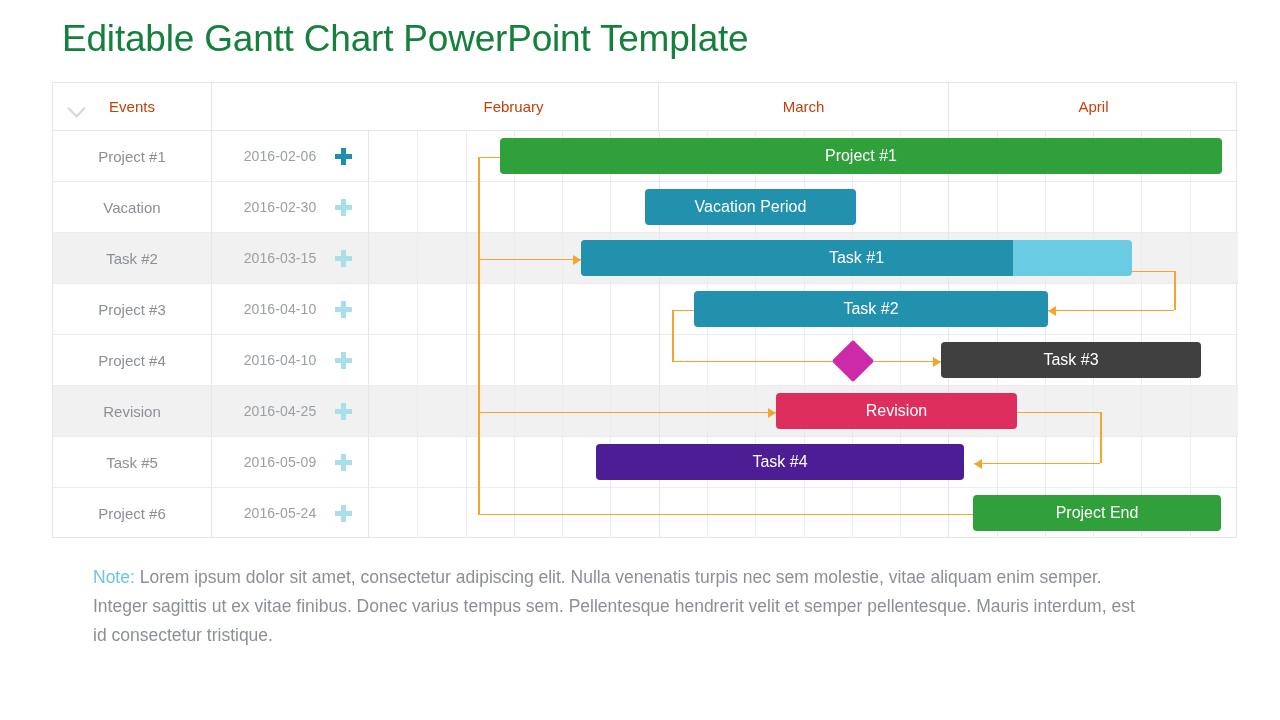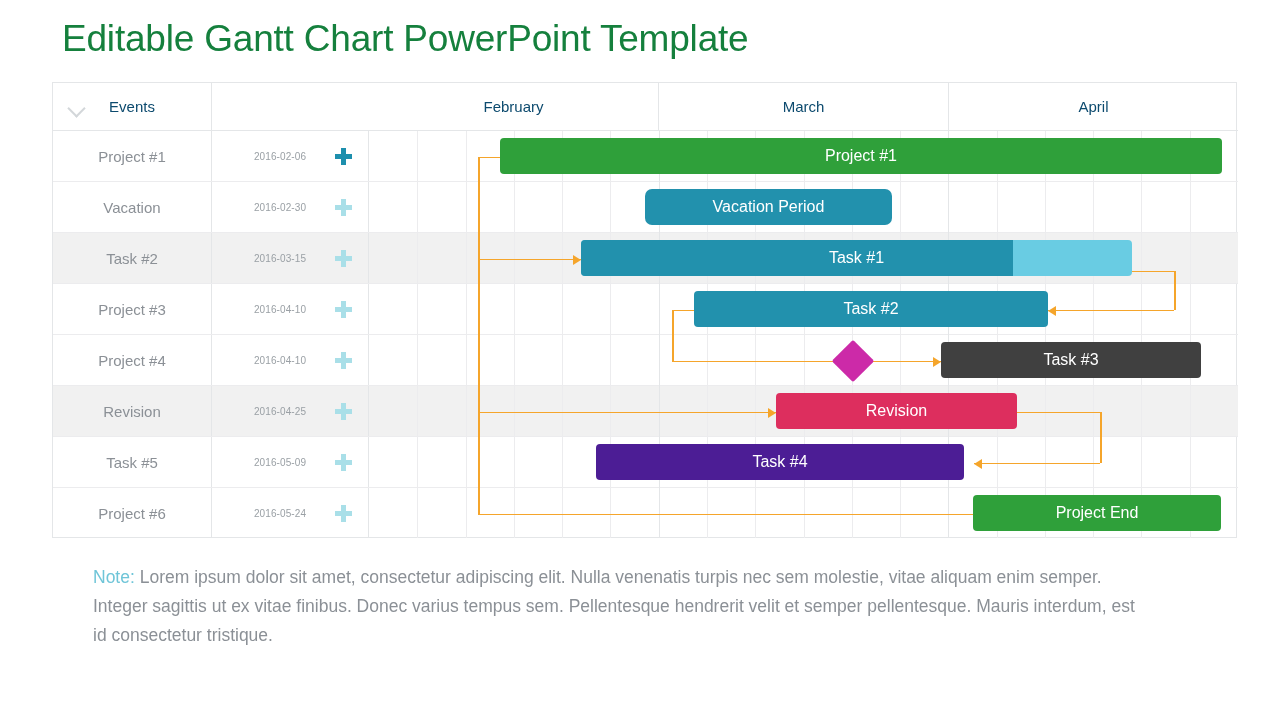--- a/index.html
+++ b/index.html
@@ -27,21 +27,21 @@
   }
 
   
   .thead {
     position: absolute; left: 0; top: 0; width: 1185px; height: 48px;
     border-bottom: 1px solid #e4e6e8;
   }
   .th {
     position: absolute; top: 0; height: 47px;
     display: flex; align-items: center; justify-content: center;
-    font-size: 15px; color: #0c4a6e; font-weight: 400;
+    font-size: 15px; color: #c2410c; font-weight: 400;
   }
   .th.sep { border-right: 1px solid #e4e6e8; }
   .th-events  { left: 0;    width: 159px; }
   .th-dates   { left: 159px; width: 157px; }
   .th-feb     { left: 316px; width: 290px; }
   .th-mar     { left: 606px; width: 290px; }
   .th-apr     { left: 896px; width: 289px; }
 
   .chev { width: 17px; height: 10px; position: relative; display: inline-block; }
   .chev::before {
@@ -67,21 +67,21 @@
     font-size: 15px; color: #8b9096;
     border-right: 1px solid #e4e6e8;
   }
   .cell-date {
     position: absolute; left: 159px; top: 0; width: 157px; height: 50px;
     border-right: 1px solid #e4e6e8;
   }
   .cell-date .dtxt {
     position: absolute; left: 14px; top: 0; height: 50px; width: 108px;
     display: flex; align-items: center; justify-content: center;
-    font-size: 10px; color: #9aa0a5; letter-spacing: .1px;
+    font-size: 14px; color: #9aa0a5; letter-spacing: .1px;
   }
   .plus {
     position: absolute; right: 16px; top: 17px;
     width: 17px; height: 17px;
   }
   .plus::before, .plus::after {
     content: ""; position: absolute; background: currentColor;
   }
   .plus::before { left: 0; top: 6px; width: 17px; height: 5px; }
   .plus::after  { left: 6px; top: 0; width: 5px; height: 17px; }
@@ -254,21 +254,21 @@
         <div class="conn h" style="left: 109px; top: 280.5px; width: 298px;"></div>
         <div class="arrow right" style="left: 399px; top: 276.5px;"></div>
         <div class="conn h" style="left: 648px; top: 280.5px; width: 83px;"></div>
         <div class="conn v" style="left: 731px; top: 280.5px; height: 51px;"></div>
         <div class="conn h" style="left: 605px; top: 331.5px; width: 126px;"></div>
         <div class="arrow" style="border-right: 8px solid rgb(245, 165, 43); left: 605px; top: 327.5px;"></div>
         <div class="conn h" style="left: 109px; top: 382.5px; width: 495px;"></div>
         <div class="bar" style="left: 131px; width: 722px; top: 7px; background: rgb(47, 160, 58);">
           <span class="lbl">Project #1</span>
         </div>
-        <div class="bar" style="left: 276px; width: 247px; top: 58px; background: rgb(34, 145, 173); border-radius: 7px;">
+        <div class="bar" style="left: 276px; width: 211px; top: 58px; background: rgb(34, 145, 173);">
           <span class="lbl">Vacation Period</span>
         </div>
         <div class="bar" style="left: 212px; width: 551px; top: 109px; background: rgb(105, 204, 227);">
           <div class="bar-prog" style="width: 432px; background: rgb(34, 145, 173);"></div>
           <span class="lbl">Task #1</span>
         </div>
         <div class="bar" style="left: 325px; width: 354px; top: 160px; background: rgb(34, 145, 173);">
           <span class="lbl">Task #2</span>
         </div>
         <div class="bar" style="left: 572px; width: 260px; top: 211px; background: #404040;">

